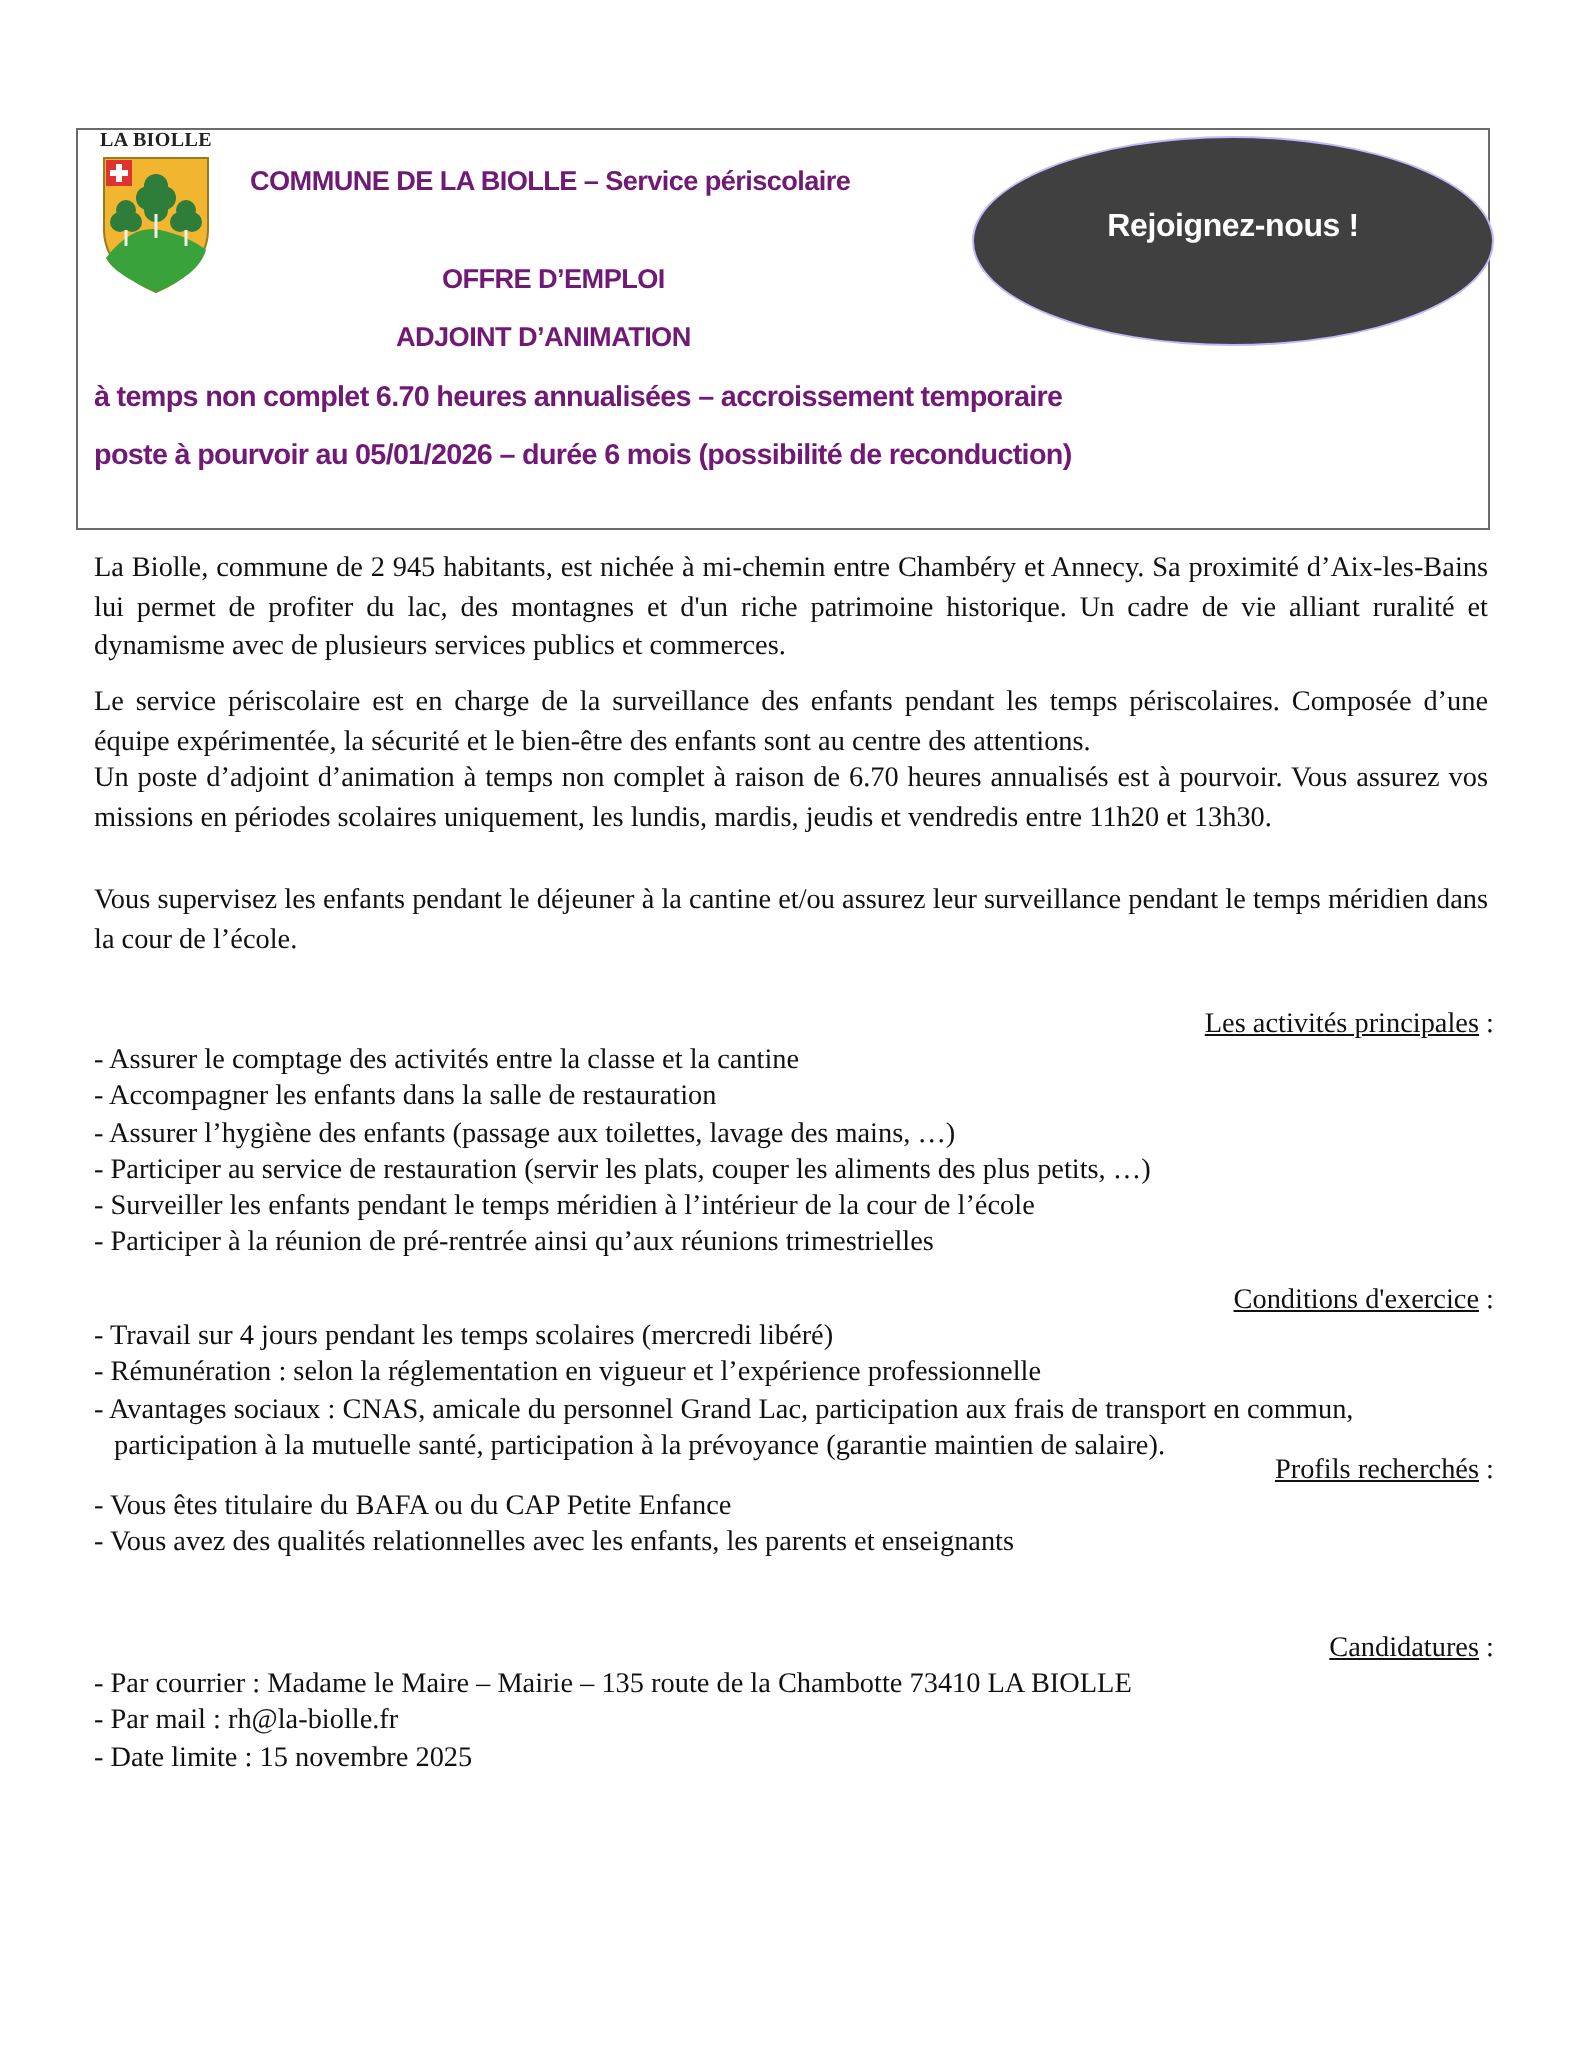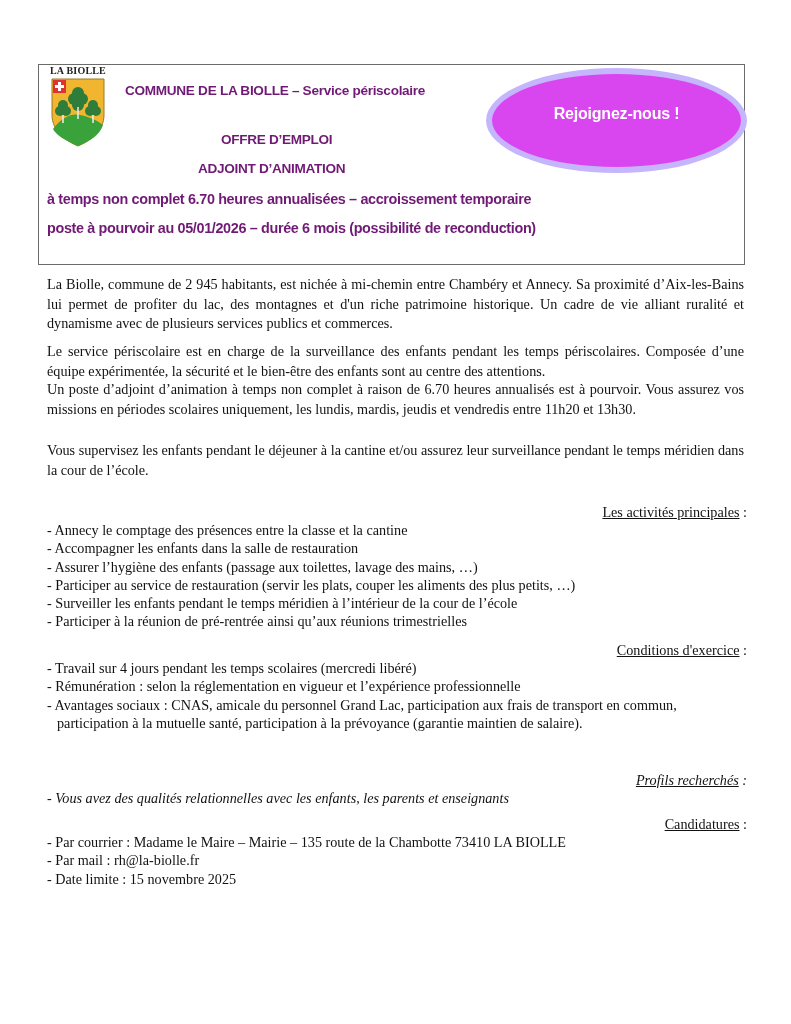--- a/index.html
+++ b/index.html
@@ -24,21 +24,21 @@
       white-space: nowrap;
     }
     .h-commune { left: 125px; top: 83px; font-size: 13.6px; letter-spacing: -0.3px; }
     .h-offre { left: 221px; top: 132px; font-size: 13.6px; letter-spacing: -0.3px; }
     .h-adjoint { left: 198px; top: 161px; font-size: 13.6px; letter-spacing: -0.3px; }
     .h-temps { left: 47px; top: 191px; font-size: 14.4px; letter-spacing: -0.35px; }
     .h-poste { left: 47px; top: 220px; font-size: 14.4px; letter-spacing: -0.35px; }
 
     .oval {
       position: absolute; left: 486px; top: 68px; width: 261px; height: 105px;
-      border-radius: 50%; background: #d946ef; border: 6px solid #c4b5fd; box-sizing: border-box;
+      border-radius: 50%; background: #404040; border: 1px solid #c4b5fd; box-sizing: border-box;
       display: flex; align-items: center; justify-content: center;
     }
     .oval span {
       font-family: "Liberation Sans", sans-serif; font-weight: bold; font-size: 16px; color: #ffffff;
       margin-top: -14px; letter-spacing: -0.2px;
     }
 
     .body-text {
       position: absolute; left: 47px; width: 697px;
       font-family: "Liberation Serif", serif; font-size: 14.2px; line-height: 19.5px; color: #111;
@@ -52,21 +52,21 @@
     .section {
       position: absolute; left: 47px; width: 700px;
       font-family: "Liberation Serif", serif; font-size: 14.2px; line-height: 18.2px; color: #111;
     }
     .section .sec-title { display: block; text-align: right; }
     .section .sec-title u { text-decoration: underline; }
     .section .item { display: block; white-space: nowrap; }
     .section .cont { padding-left: 10px; }
     .s-activites { top: 503px; }
     .s-conditions { top: 641px; }
-    .s-profils { top: 771px; font-style: italic; }
+    .s-profils { top: 726px; }
     .s-candidatures { top: 815px; }
   </style>
 </head>
 <body>
 
 <div class="page">
 
   <div class="header-box"></div>
 
   <div class="logo">
@@ -107,38 +107,39 @@
     <span>Rejoignez-nous !</span>
   </div>
 
   <p class="body-text p1">La Biolle, commune de 2 945 habitants, est nichée à mi-chemin entre Chambéry et Annecy. Sa proximité d’Aix-les-Bains lui permet de profiter du lac, des montagnes et d'un riche patrimoine historique. Un cadre de vie alliant ruralité et dynamisme avec de plusieurs services publics et commerces.</p>
   <p class="body-text p2">Le service périscolaire est en charge de la surveillance des enfants pendant les temps périscolaires. Composée d’une équipe expérimentée, la sécurité et le bien-être des enfants sont au centre des attentions.</p>
   <p class="body-text p3">Un poste d’adjoint d’animation à temps non complet à raison de 6.70 heures annualisés est à pourvoir. Vous assurez vos missions en périodes scolaires uniquement, les lundis, mardis, jeudis et vendredis entre 11h20 et 13h30.</p>
   <p class="body-text p4">Vous supervisez les enfants pendant le déjeuner à la cantine et/ou assurez leur surveillance pendant le temps méridien dans la cour de l’école.</p>
 
   <div class="section s-activites">
     <span class="sec-title"><u>Les activités principales</u><span> :</span></span>
-    <span class="item">- Annecy le comptage des présences entre la classe et la cantine</span>
+    <span class="item">- Assurer le comptage des activités entre la classe et la cantine</span>
     <span class="item">- Accompagner les enfants dans la salle de restauration</span>
     <span class="item">- Assurer l’hygiène des enfants (passage aux toilettes, lavage des mains, …)</span>
     <span class="item">- Participer au service de restauration (servir les plats, couper les aliments des plus petits, …)</span>
     <span class="item">- Surveiller les enfants pendant le temps méridien à l’intérieur de la cour de l’école</span>
     <span class="item">- Participer à la réunion de pré-rentrée ainsi qu’aux réunions trimestrielles</span>
   </div>
 
   <div class="section s-conditions">
     <span class="sec-title"><u>Conditions d'exercice</u><span> :</span></span>
     <span class="item">-  Travail sur 4 jours pendant les temps scolaires (mercredi libéré)</span>
     <span class="item">-  Rémunération : selon la réglementation en vigueur et l’expérience professionnelle</span>
     <span class="item">-  Avantages sociaux : CNAS, amicale du personnel Grand Lac, participation aux frais de transport en commun,</span>
     <span class="item cont">participation à la mutuelle santé, participation à la prévoyance (garantie maintien de salaire).</span>
   </div>
 
   <div class="section s-profils">
     <span class="sec-title"><u>Profils recherchés</u><span> :</span></span>
+    <span class="item">- Vous êtes titulaire du BAFA ou du CAP Petite Enfance</span>
     <span class="item">- Vous avez des qualités relationnelles avec les enfants, les parents et enseignants</span>
   </div>
 
   <div class="section s-candidatures">
     <span class="sec-title"><u>Candidatures</u><span> :</span></span>
     <span class="item">-  Par courrier : Madame le Maire – Mairie – 135 route de la Chambotte 73410 LA BIOLLE</span>
     <span class="item">-  Par mail : rh@la-biolle.fr</span>
     <span class="item">-  Date limite : 15 novembre 2025</span>
   </div>
 

